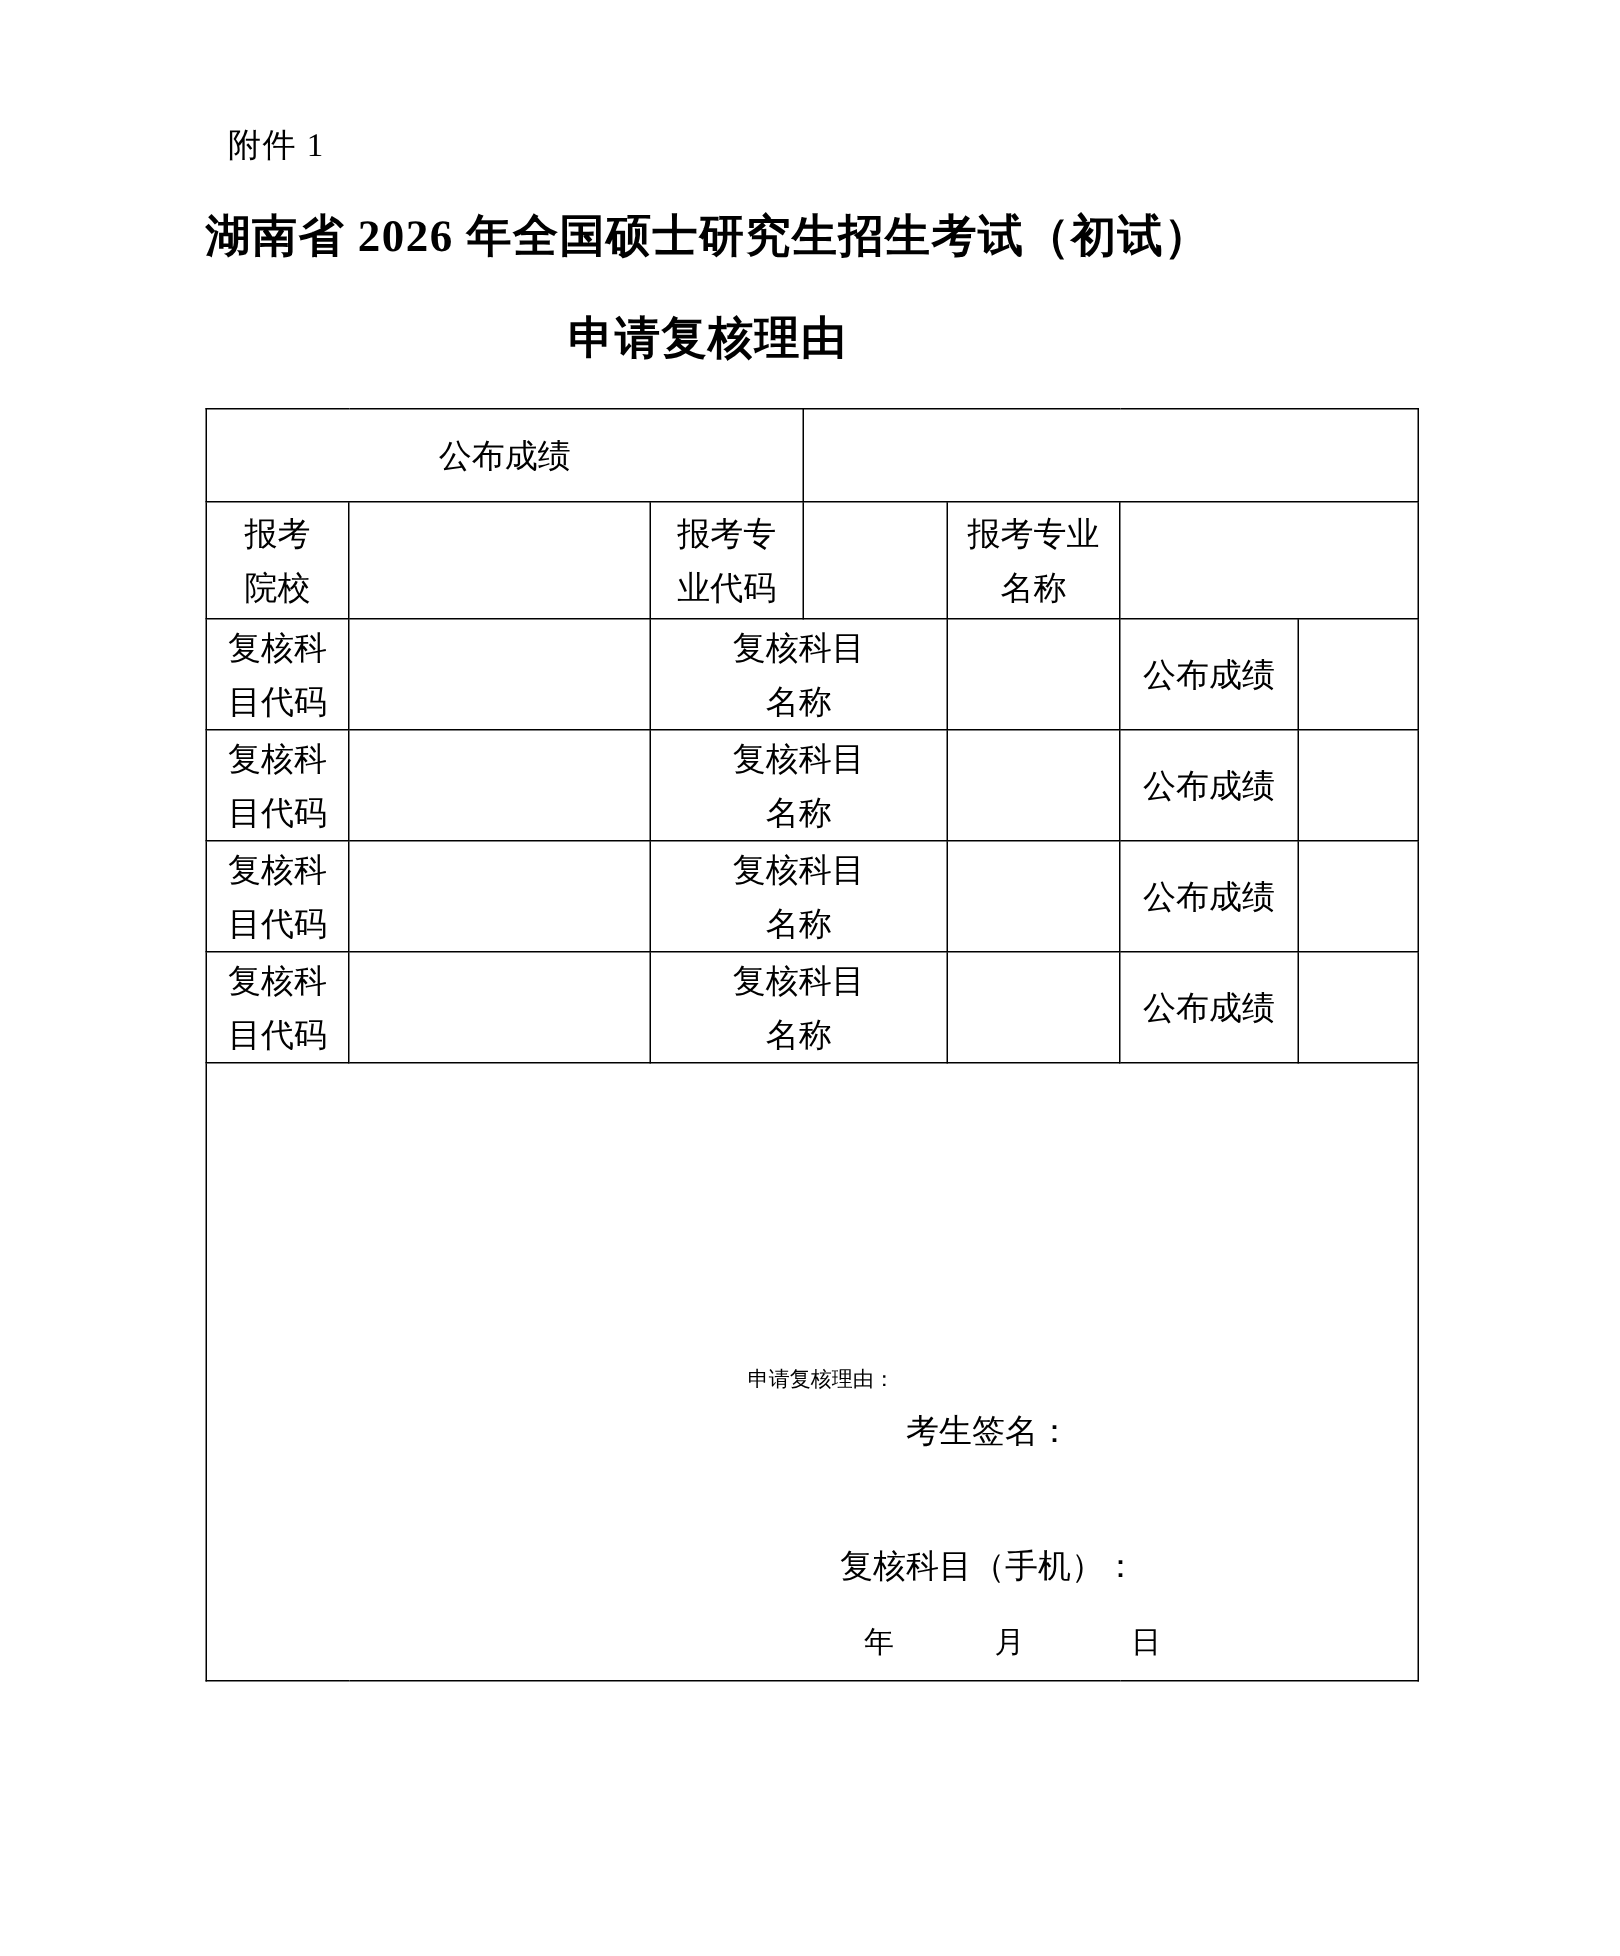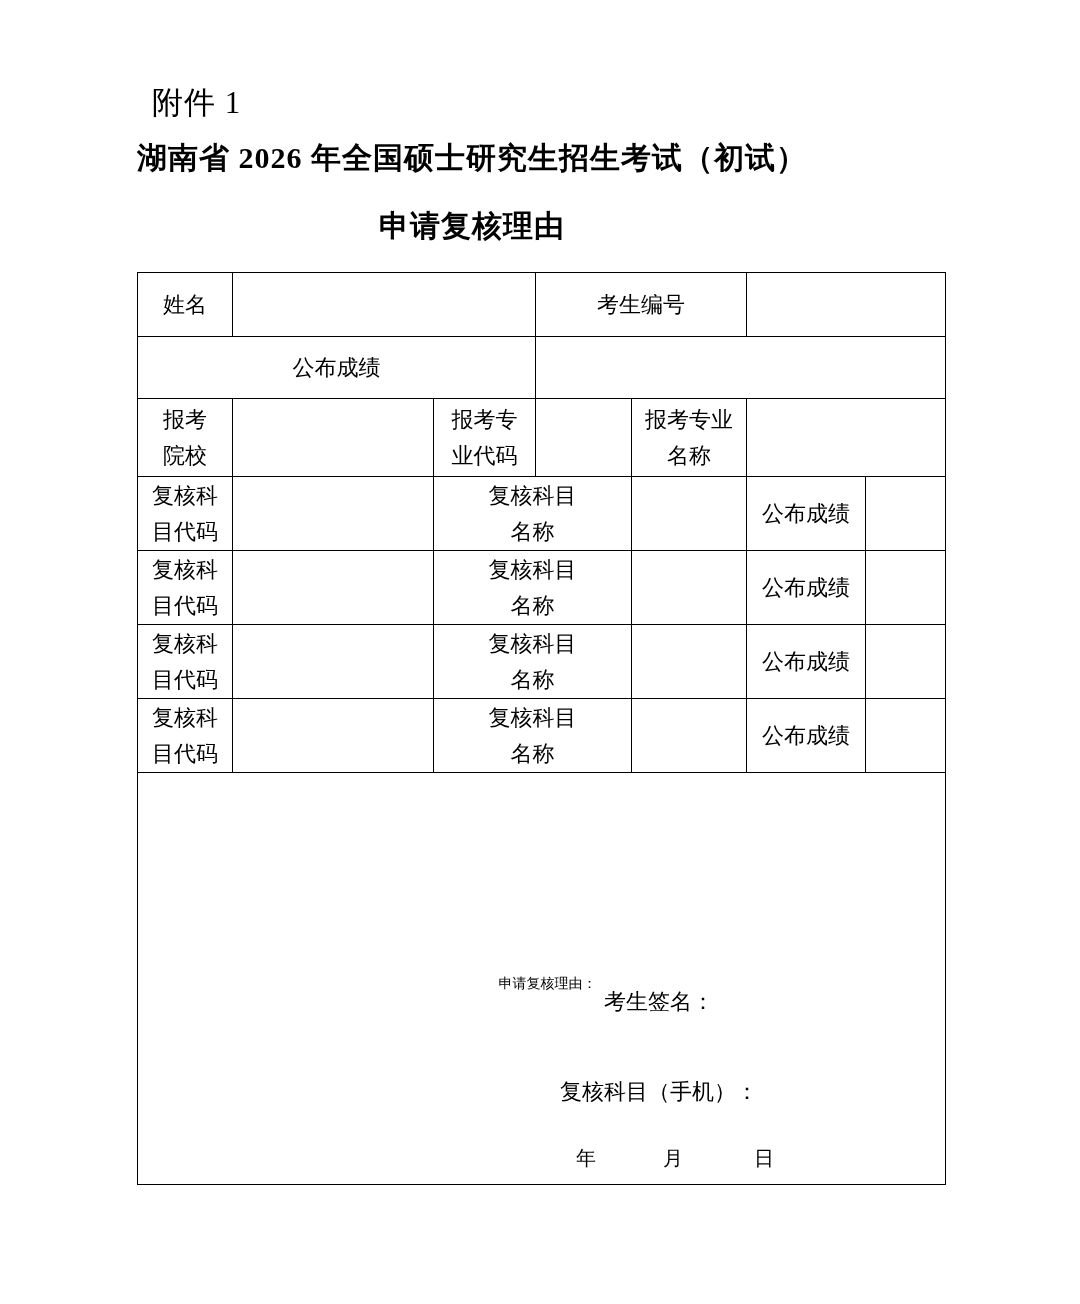--- a/index.html
+++ b/index.html
@@ -19,21 +19,21 @@
     width: 1080px;
     height: 1304px;
     box-sizing: border-box;
     padding: 0;
     position: relative;
   }
   .attachment-label {
     position: absolute;
     left: 152px;
     top: 82px;
-    font-size: 31px;
+    font-size: 22px;
     letter-spacing: 1px;
   }
   .doc-title {
     position: absolute;
     left: 0;
     top: 143px;
     width: 944px;
     text-align: center;
     font-weight: bold;
     font-size: 30px;
@@ -85,21 +85,21 @@
     position: relative;
   }
   .reason-label {
     display: block;
     padding: 10px 0 0 12px;
     font-size: 14px;
   }
   .sign-block {
     position: absolute;
     left: 422px;
-    top: 218px;
+    top: 234px;
     font-size: 22px;
     line-height: 1;
   }
   .sign-block .sig { display: block; }
   .sign-block .phone { display: block; margin-top: 68px; }
   .date-row {
     position: absolute;
     left: 438px;
     top: 372px;
     font-size: 20px;
@@ -125,34 +125,20 @@
       <col style="width:95px">
       <col style="width:201px">
       <col style="width:102px">
       <col style="width:96px">
       <col style="width:115px">
       <col style="width:119px">
       <col style="width:80px">
     </colgroup>
     <tbody>
 
-      <tr class="h-name">
-        <td colspan="1">
-          <span class="cell-text">姓名</span>
-        </td>
-        <td colspan="2">
-          <span class="cell-text"></span>
-        </td>
-        <td colspan="2">
-          <span class="cell-text">考生编号</span>
-        </td>
-        <td colspan="2">
-          <span class="cell-text"></span>
-        </td>
-      </tr>
 
       <tr class="h-id">
         <td colspan="3">
           <span class="cell-text">公布成绩</span>
         </td>
         <td colspan="4">
           <span class="cell-text"></span>
         </td>
       </tr>
 

